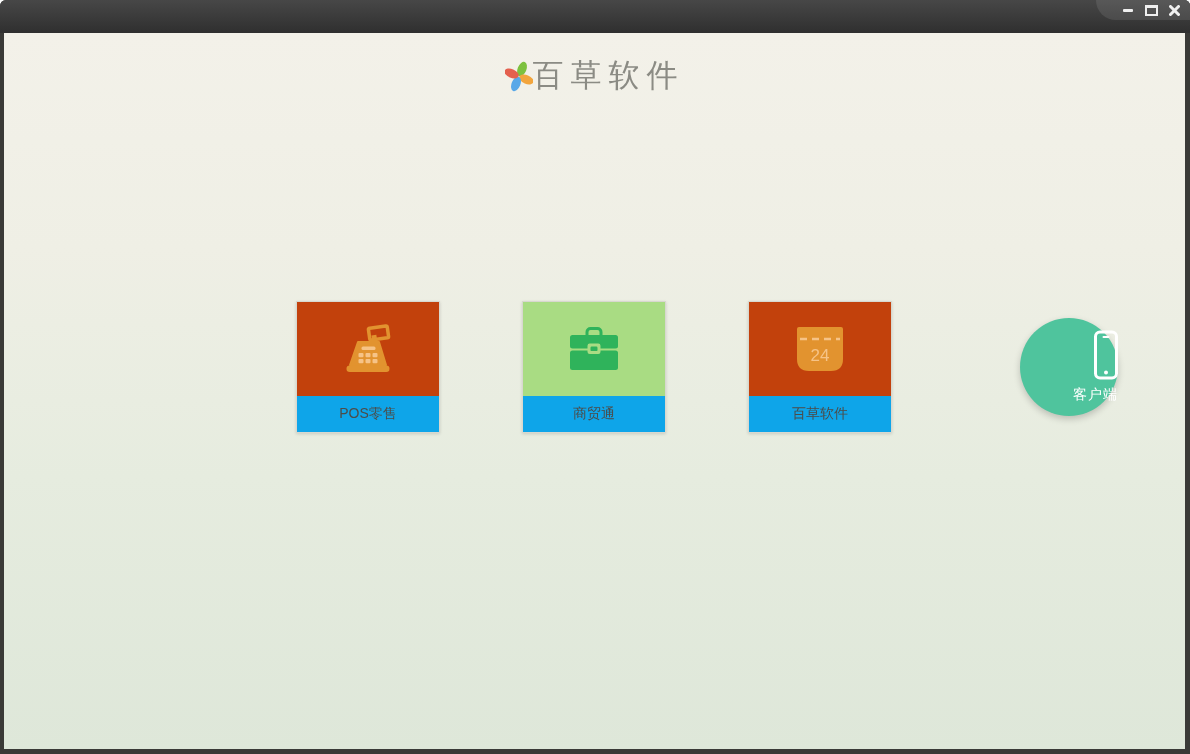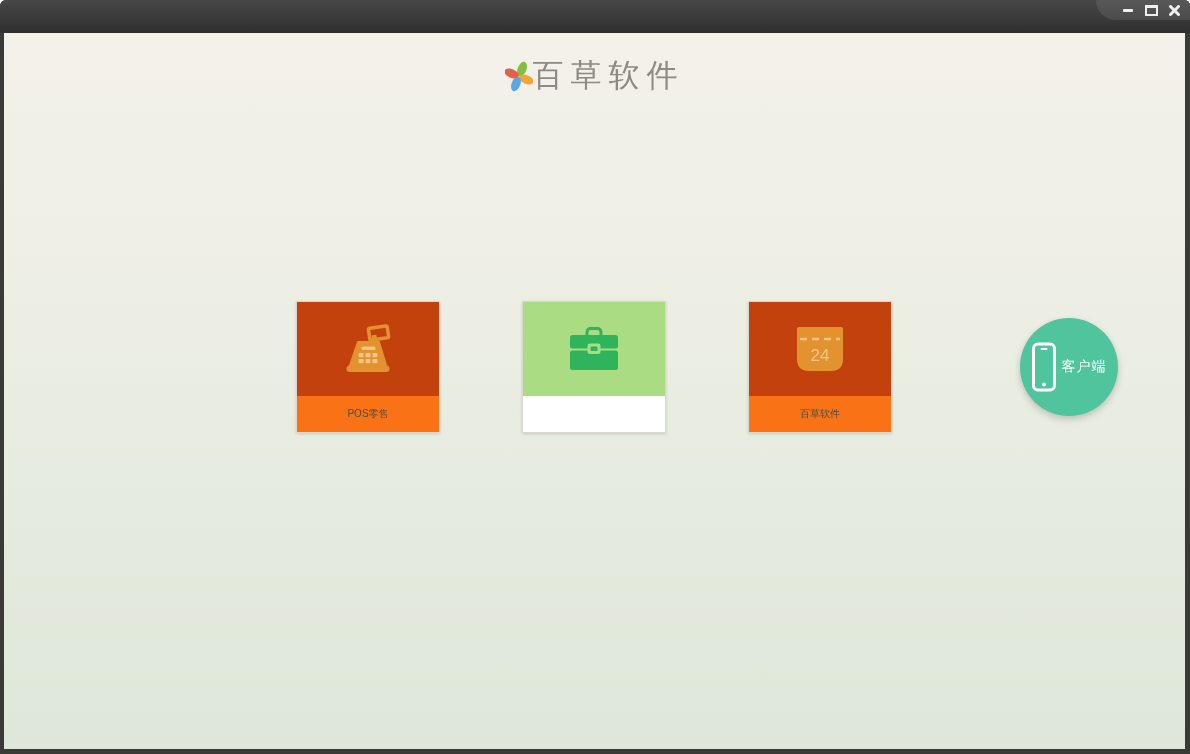--- a/index.html
+++ b/index.html
@@ -56,28 +56,28 @@
     width:144px;height:132px;box-sizing:border-box;
     background:#ffffff;border:1px solid #d8d8cf;
     box-shadow:0 1px 3px rgba(0,0,0,.14);
     cursor:pointer;
   }
   .card-tile{height:94px;display:flex;align-items:center;justify-content:center;}
   .tile-orange{background:#c2410c;}
   .tile-green{background:#a9dc83;}
   .card-label{
     height:36px;display:flex;align-items:center;justify-content:center;
-    font-size:10px;color:#4c4c49;background:#f97316;
+    font-size:14px;color:#4c4c49;background:#0ea5e9;
   }
   
   .client-circle{
     position:absolute;left:1016px;top:285px;width:98px;height:98px;
     border-radius:50%;background:#4fc49d;
     box-shadow:0 3px 7px rgba(0,0,0,.20);
-    display:flex;align-items:center;justify-content:center;
+    display:flex;flex-direction:column;align-items:flex-end;justify-content:center;
     gap:6px;cursor:pointer;
   }
   .client-label{font-size:14px;color:#ffffff;letter-spacing:1px;}
 </style>
 </head>
 <body>
 
 <div class="window">
 
   <div class="titlebar">
@@ -149,20 +149,21 @@
           <svg width="48" height="44" viewBox="0 0 48 44">
             <rect x="17" y="1.5" width="14" height="10" rx="3.5" fill="none" stroke="#2fb35b" stroke-width="3"></rect>
             <g fill="#2fb35b">
               <rect x="0" y="8" width="48" height="13.5" rx="2.5"></rect>
               <rect x="0" y="23.5" width="48" height="19.5" rx="2.5"></rect>
             </g>
             <rect x="17.5" y="16.5" width="13" height="10.5" rx="2.2" fill="#a9dc83"></rect>
             <rect x="20.5" y="19.5" width="7" height="4.6" rx="1.2" fill="#2fb35b"></rect>
           </svg>
         </div>
+        <div class="card-label">商贸通</div>
       </div>
 
       <div class="card">
         <div class="card-tile tile-orange">
           <svg width="46" height="44" viewBox="0 0 46 44">
             <path d="M2,0 H44 Q46,0 46,2 V32 Q46,44 34,44 H12 Q0,44 0,32 V2 Q0,0 2,0 Z" fill="#e2932f"></path>
             <line x1="3" y1="12" x2="43" y2="12" stroke="#f6c387" stroke-width="2.6" stroke-dasharray="7 5"></line>
             <text x="23" y="34" text-anchor="middle" font-size="17" fill="#f6c387" font-family="Liberation Sans, sans-serif">24</text>
           </svg>
         </div>

